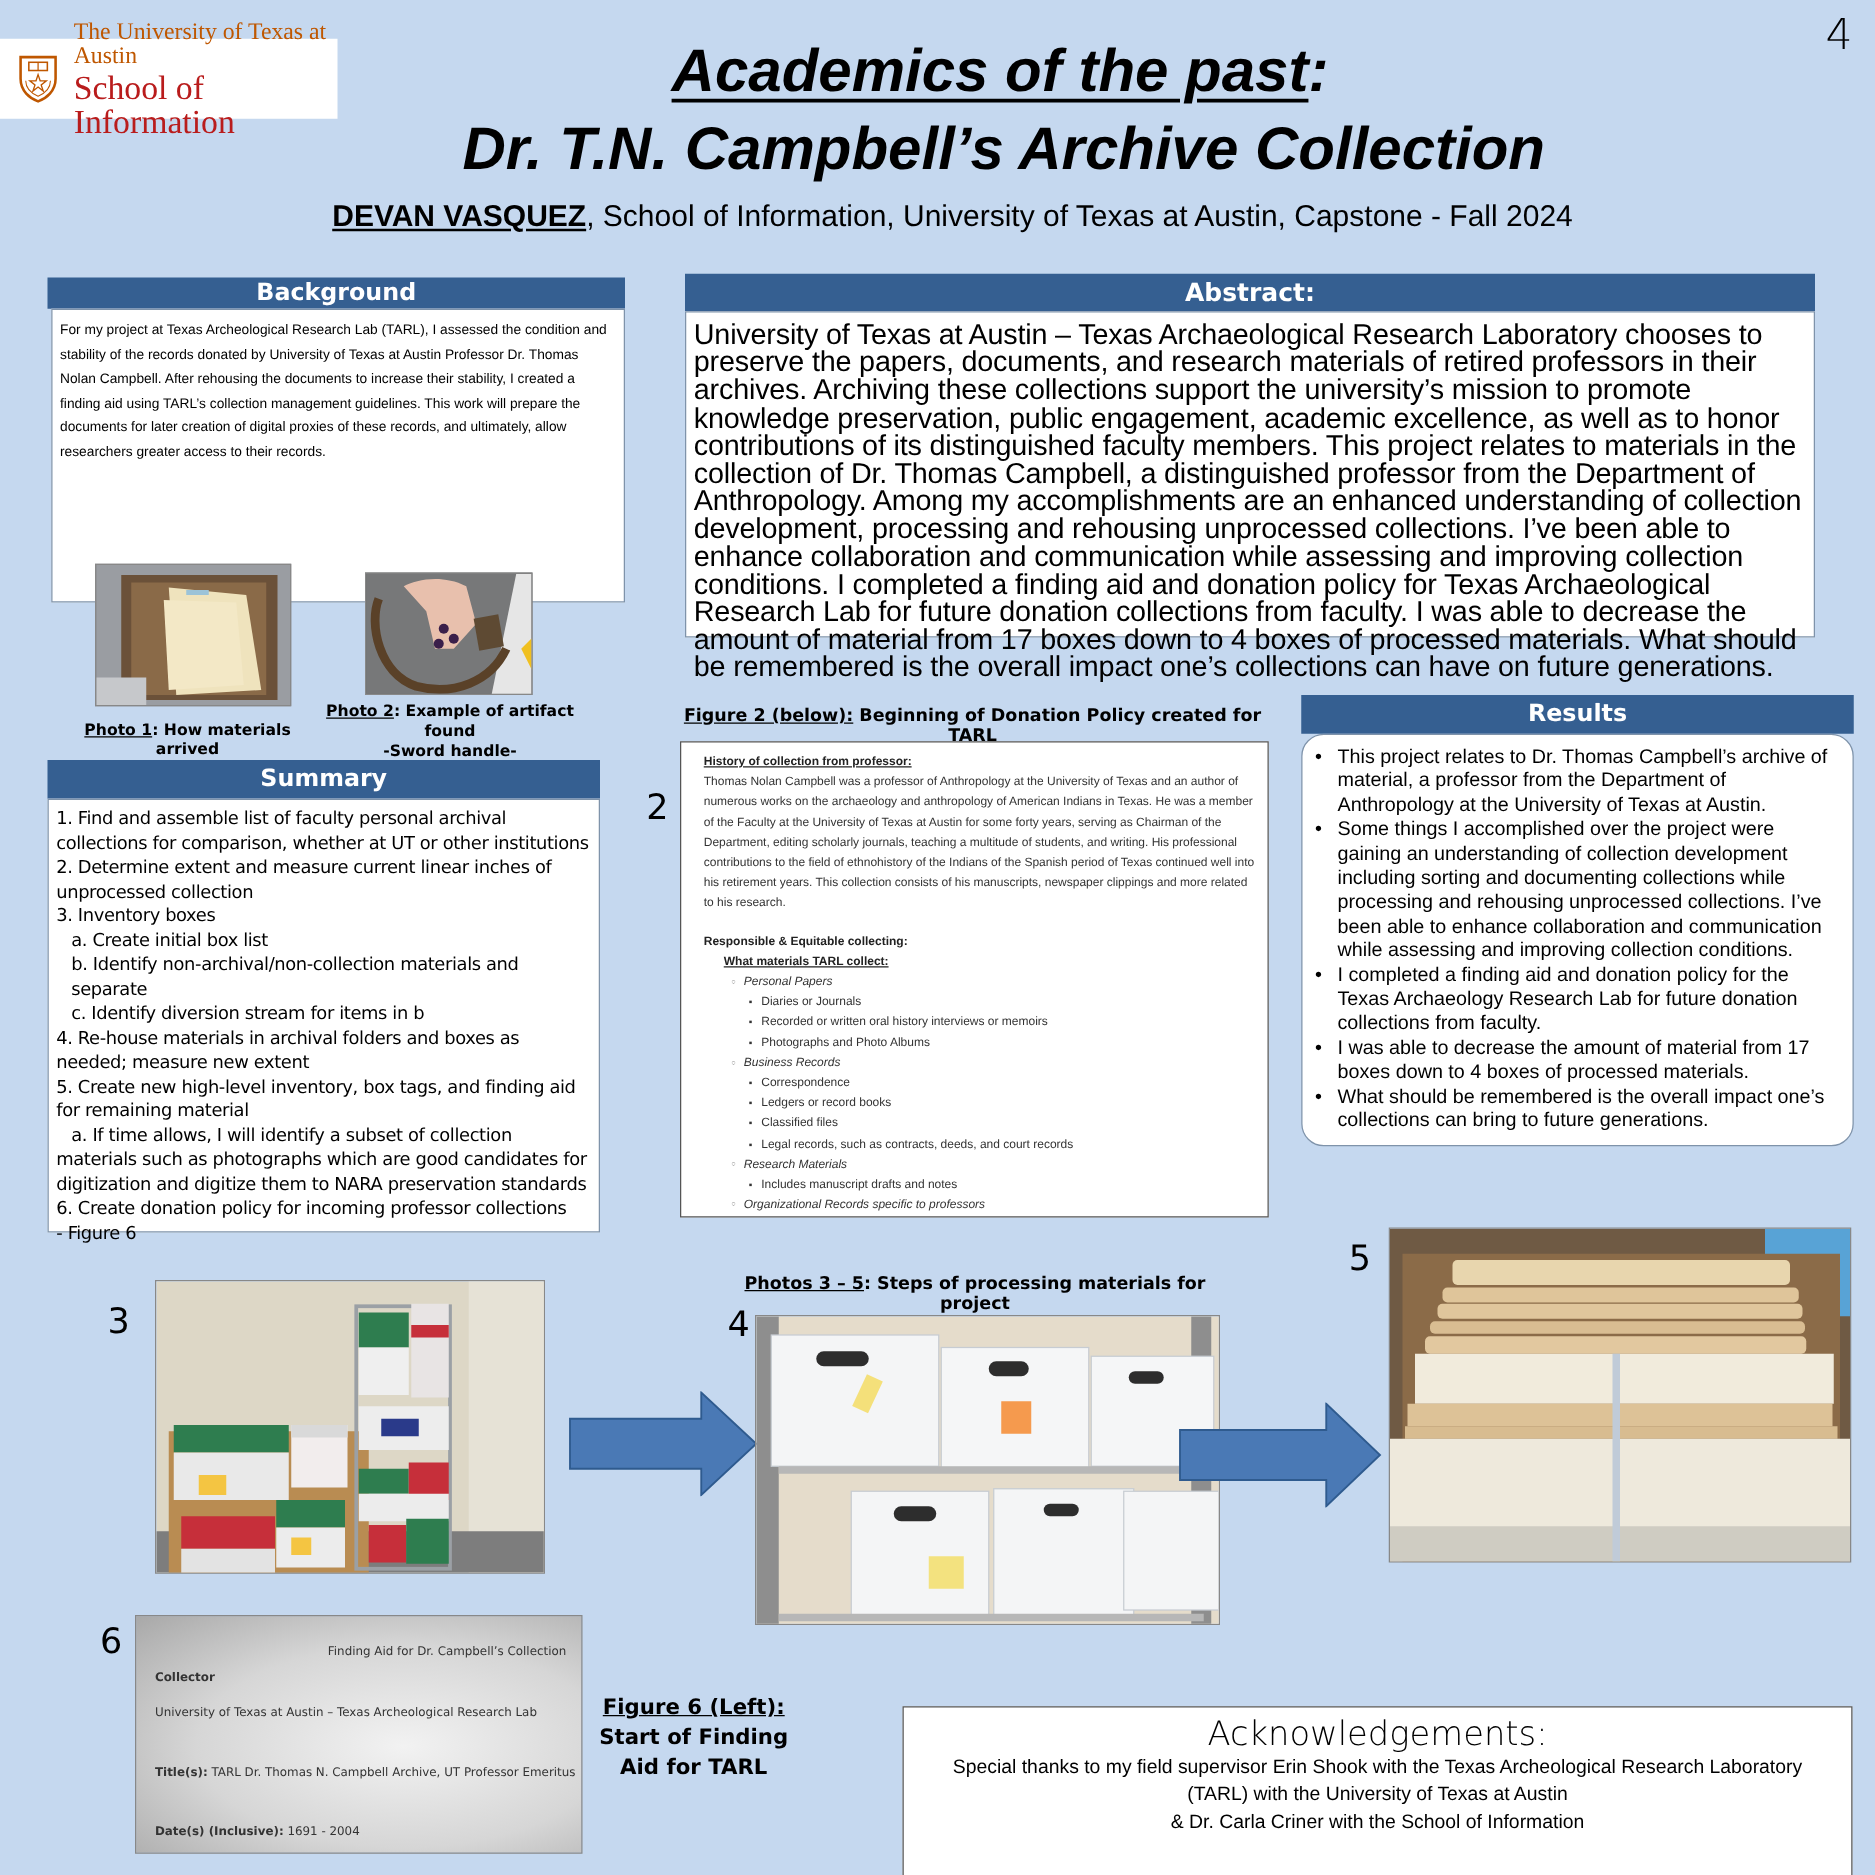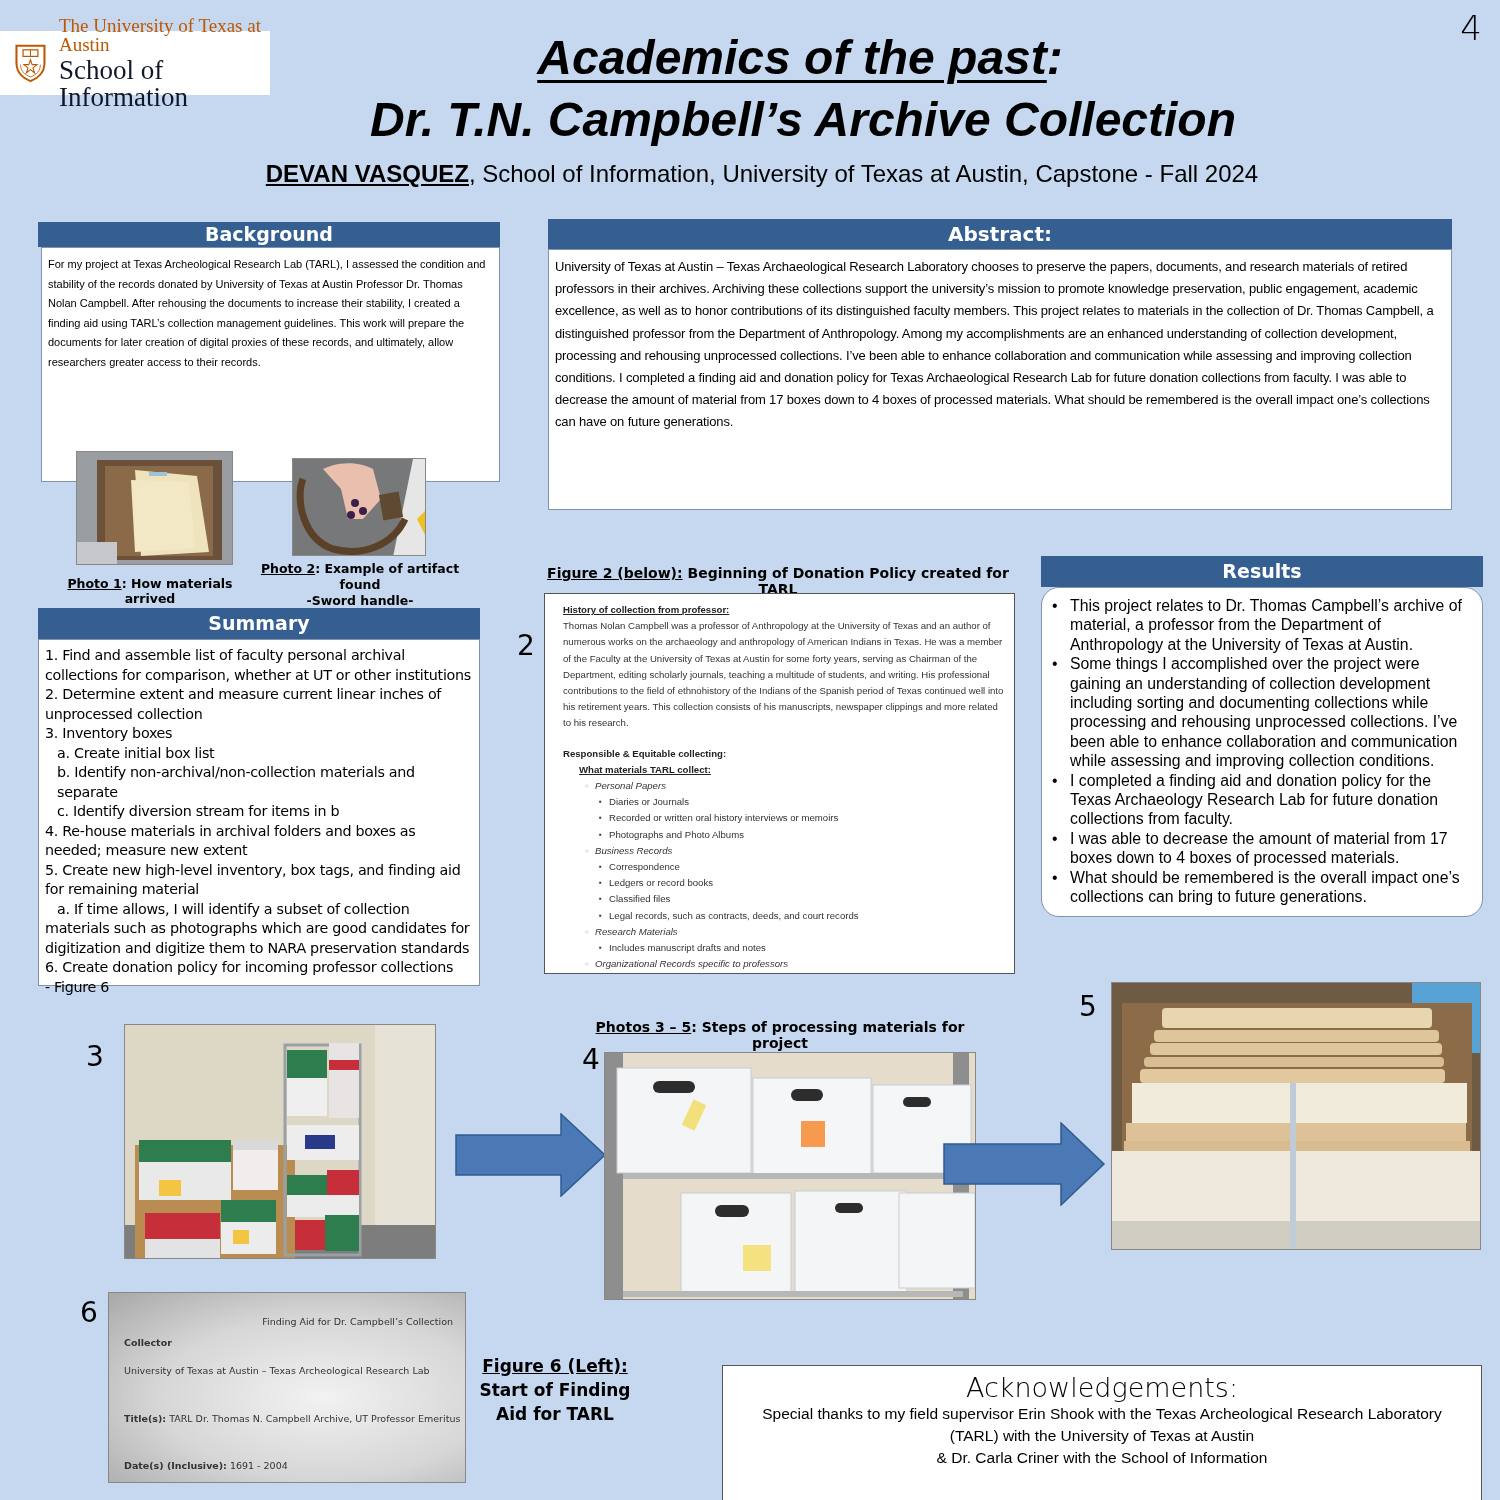--- a/index.html
+++ b/index.html
@@ -17,21 +17,21 @@
   .logo {
     left: 0; top: 31px; width: 270px; height: 64px;
     background: #fff;
     display: flex; align-items: center; padding-left: 14px; gap: 12px;
   }
   .shield {
     width: 40px; height: 48px;
   }
   .logo-text { display: flex; flex-direction: column; line-height: 1; }
   .logo-line1 { font-family: "Liberation Serif", serif; color: #bf5700; font-size: 19px; }
-  .logo-line2 { font-family: "Liberation Serif", serif; color: #0f172a; font-size: 27px; margin-top: 3px; }
+  .logo-line2 { font-family: "Liberation Serif", serif; color: #b91c1c; font-size: 27px; margin-top: 3px; }
 
   
   .page-num { right: 18px; top: 8px; font-size: 34px; font-family: "DejaVu Sans", sans-serif; font-weight: 300; }
   .title1 {
     left: 0; width: 1600px; top: 30px; text-align: center;
     font-size: 48px; font-weight: bold; font-style: italic;
   }
   .title1 .u { text-decoration: underline; text-decoration-thickness: 3px; text-underline-offset: 6px; }
   .title2 {
     left: 0; width: 1606px; top: 92px; text-align: center;
@@ -49,21 +49,21 @@
     text-align: center; font-family: "DejaVu Sans", sans-serif;
   }
   .panel-body {
     background: #fff; border: 1px solid #7f93aa;
   }
 
   .bg-header { left: 38px; top: 222px; width: 462px; height: 25px; font-size: 19px; line-height: 25px; }
   .bg-body { left: 41px; top: 247px; width: 459px; height: 235px; padding: 7px 6px; font-size: 11px; line-height: 19.5px; }
 
   .abs-header { left: 548px; top: 219px; width: 904px; height: 30px; font-size: 20px; line-height: 30px; }
-  .abs-body { left: 548px; top: 249px; width: 904px; height: 261px; padding: 6px 6px; font-size: 13px; line-height: 22.2px; letter-spacing: -0.15px; }
+  .abs-body { left: 548px; top: 249px; width: 904px; height: 261px; padding: 6px 6px; font-size: 23px; line-height: 22.2px; letter-spacing: -0.15px; }
 
   .photo { border: 1px solid #888; overflow: hidden; }
   .caption { font-size: 12.5px; font-weight: bold; text-align: center; font-family: "DejaVu Sans", sans-serif; }
   .caption .u { text-decoration: underline; }
 
   .sum-header { left: 38px; top: 608px; width: 442px; height: 31px; font-size: 19px; line-height: 31px; }
   .sum-body { left: 38px; top: 639px; width: 442px; height: 347px; padding: 6px 6px; font-size: 14.3px; line-height: 19.5px; font-family: "DejaVu Sans", sans-serif; letter-spacing: -0.3px; }
 
   .fig2-cap { left: 540px; width: 476px; top: 565px; text-align: center; font-size: 14px; font-weight: bold; font-family: "DejaVu Sans", sans-serif; }
   .fig2-cap .u { text-decoration: underline; }

